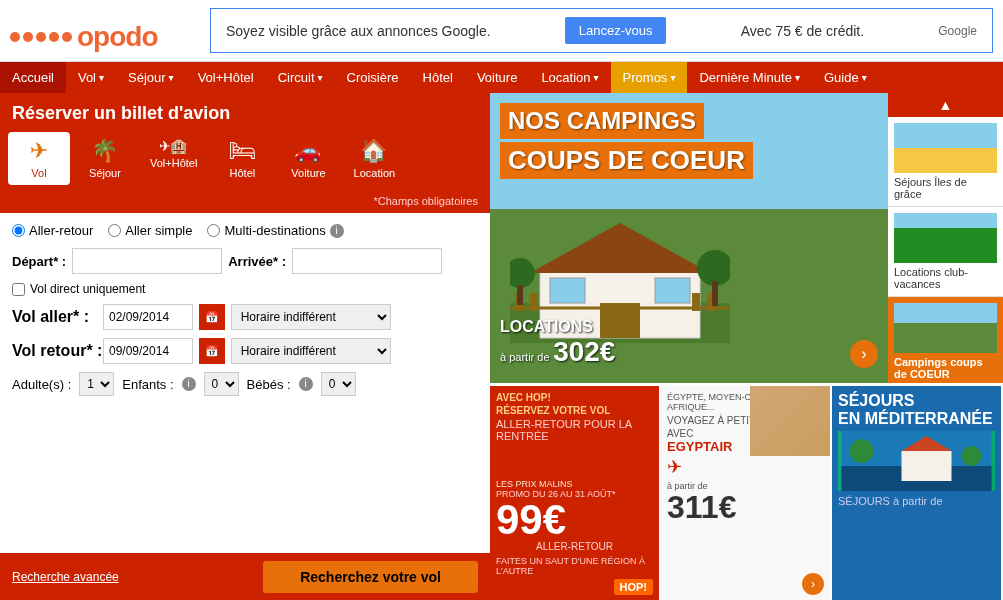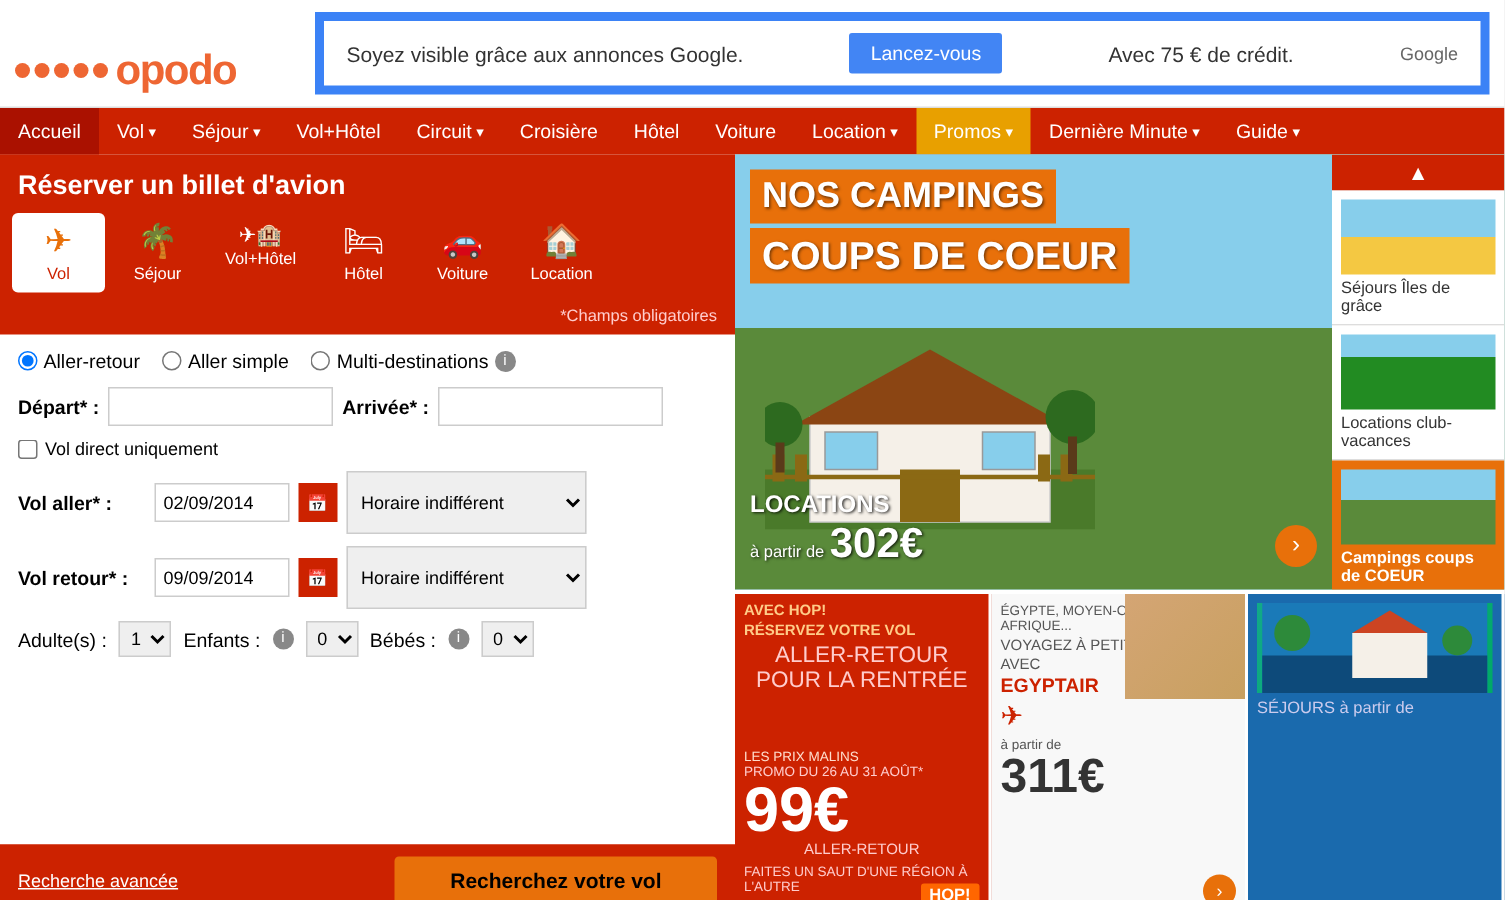--- a/index.html
+++ b/index.html
@@ -31,21 +31,21 @@
     }
     .logo-text {
       font-size: 28px;
       font-weight: bold;
       color: #e63;
       letter-spacing: -1px;
     }
     .ad-banner {
       flex: 1;
       background: #fff;
-      border: 6px solid #3b82f6;
+      border: 1px solid #3b82f6;
       padding: 8px 15px;
       display: flex;
       align-items: center;
       justify-content: space-between;
       font-size: 14px;
       color: #333;
     }
     .ad-banner .lancez-btn {
       background: #4285f4;
       color: #fff;
@@ -185,21 +185,21 @@
       font-size: 12px;
     }
 
     .date-row {
       display: flex;
       align-items: center;
       gap: 6px;
       margin-bottom: 8px;
     }
     .date-label {
-      font-size: 13px;
+      font-size: 16px;
       font-weight: bold;
       white-space: nowrap;
       width: 85px;
     }
     .date-input {
       border: 1px solid #ccc;
       padding: 3px 5px;
       font-size: 12px;
       width: 90px;
       height: 26px;
@@ -211,21 +211,21 @@
       padding: 3px 6px;
       cursor: pointer;
       font-size: 11px;
       height: 26px;
     }
     .time-select {
       border: 1px solid #ccc;
       padding: 3px 5px;
       font-size: 12px;
       width: 160px;
-      height: 42px;
+      height: 26px;
     }
 
     .pax-row {
       display: flex;
       align-items: center;
       gap: 8px;
       margin-bottom: 8px;
       font-size: 13px;
     }
     .pax-select {
@@ -427,24 +427,23 @@
       color: #fff;
     }
 
     .promo-hop-title {
       font-size: 10px;
       color: #ffcc88;
       font-weight: bold;
       margin-bottom: 2px;
     }
     .promo-hop-subtitle {
-      font-size: 15px;
+      font-size: 11px;
       color: #ffcccc;
       margin-bottom: 4px;
-      text-align: center;
     }
     .promo-hop-price-label {
       font-size: 9px;
       color: #ffddcc;
       margin-top: 37px;
     }
     .promo-hop-suffix {
       font-size: 10px;
       color: #ffcccc;
       text-align: center;
@@ -806,20 +805,24 @@
 
         <div style="color:#cc2200;font-size:18px;margin-bottom:3px;">✈</div>
         <div class="egypt-price-from">à partir de</div>
         <div class="egypt-price">311€</div>
         <div class="egypt-arrow">›</div>
 
         <div class="egypt-thumb"></div>
       </div>
 
       <div class="promo-card sejours">
+        <div class="sejours-title">
+          <span>SÉJOURS</span><br>
+          <span>EN MÉDITERRANÉE</span>
+        </div>
         <div class="sejours-thumb">
           
           <svg viewBox="0 0 150 60" style="width:100%;height:100%;">
             <rect width="150" height="60" fill="#1a7ab8"></rect>
             <rect y="35" width="150" height="25" fill="#0d4a7a"></rect>
             <rect x="60" y="20" width="50" height="30" fill="#f5f0e8"></rect>
             <polygon points="60,20 85,5 110,20" fill="#cc4422"></polygon>
             <circle cx="20" cy="20" r="12" fill="#2d8a3a"></circle>
             <circle cx="130" cy="25" r="10" fill="#2d8a3a"></circle>
           </svg>

